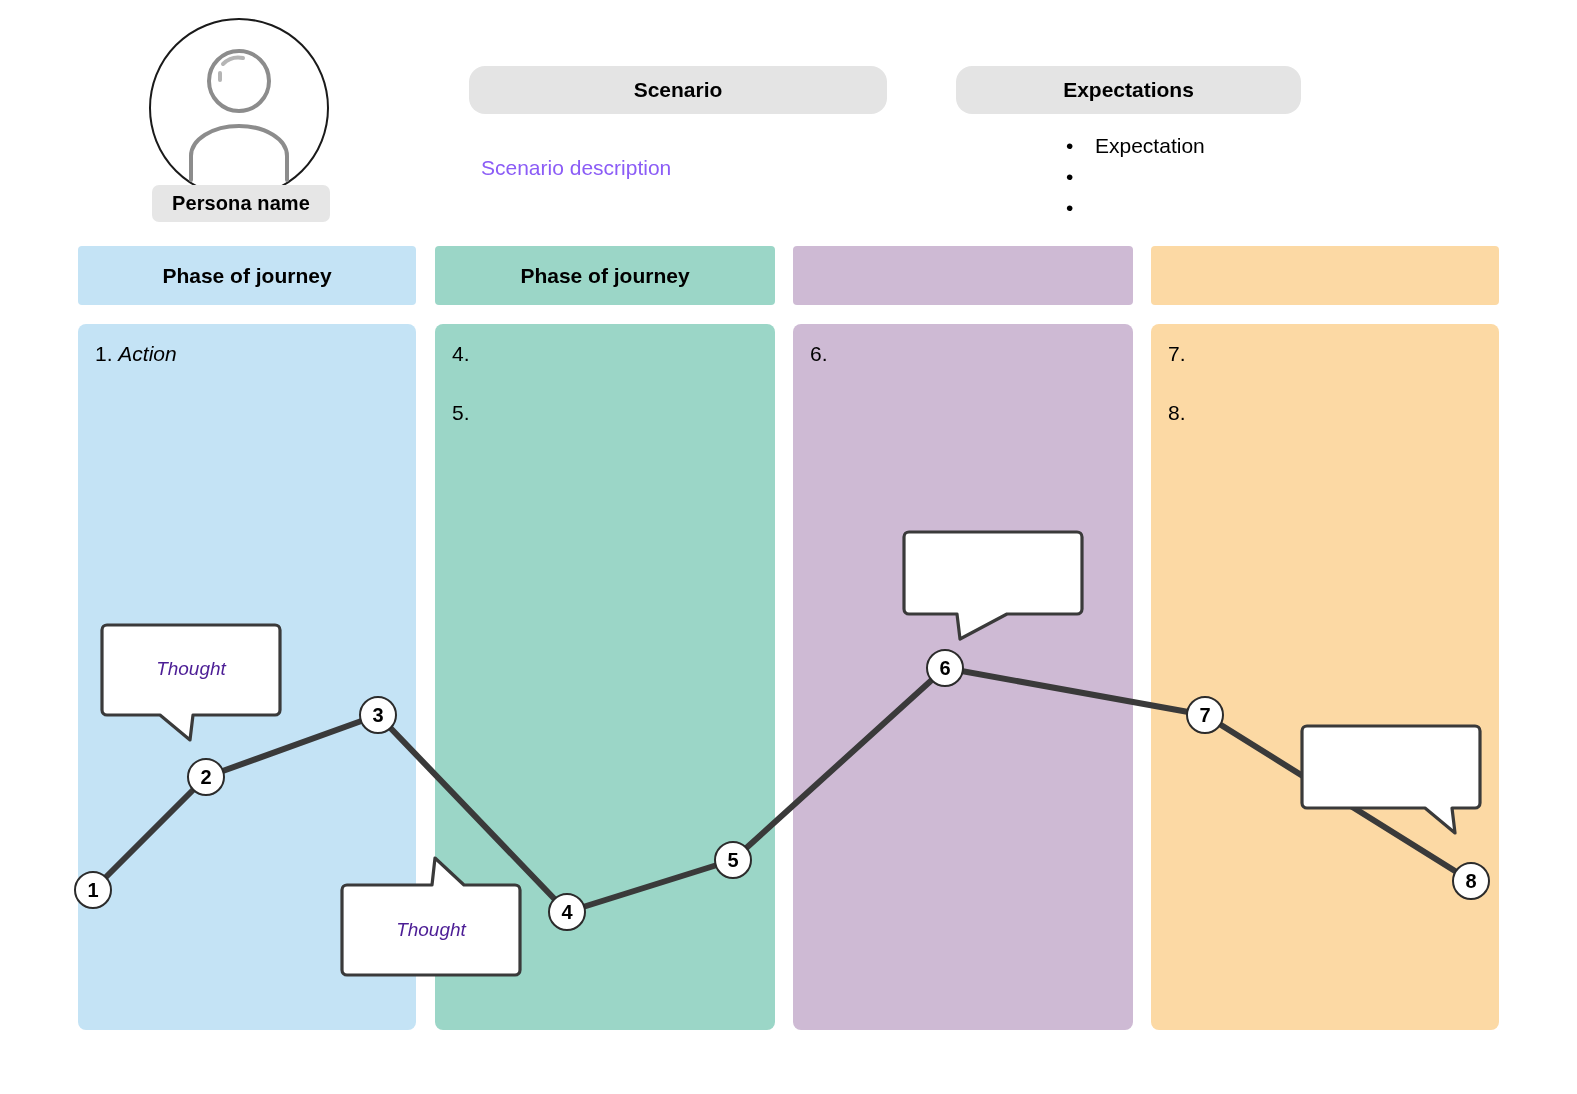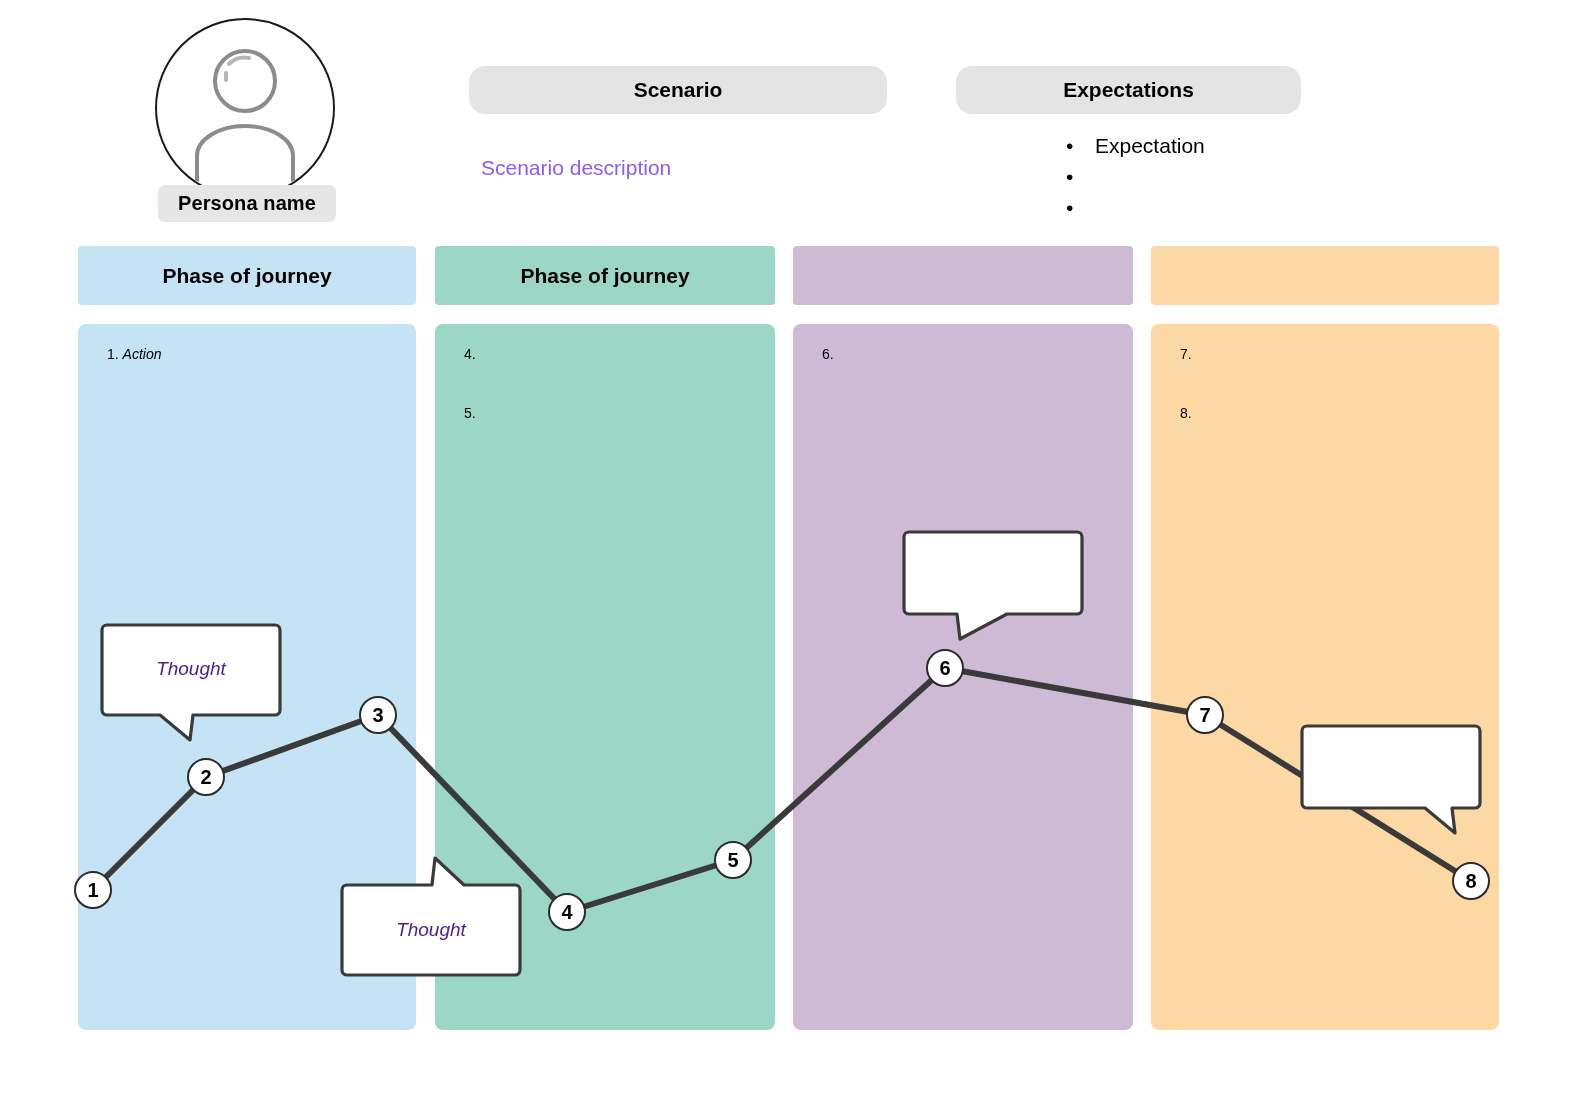--- a/index.html
+++ b/index.html
@@ -16,21 +16,21 @@
     position: relative;
     width: 1577px;
     height: 1094px;
     background: #ffffff;
     overflow: hidden;
   }
 
   
   #persona-block {
     position: absolute;
-    left: 155px;
+    left: 149px;
     top: 18px;
     width: 190px;
     height: 210px;
   }
   #persona-avatar {
     position: absolute;
     left: 0px;
     top: 0px;
     width: 180px;
     height: 180px;
@@ -126,24 +126,24 @@
   }
   .phase-body {
     position: absolute;
     top: 324px;
     height: 706px;
     border-radius: 8px;
     box-sizing: border-box;
     padding: 16px 0 0 0;
   }
   .action-item {
-    font-size: 14px;
+    font-size: 21px;
     line-height: 28px;
     color: #000;
-    padding-left: 29px;
+    padding-left: 17px;
     margin-bottom: 31px;
     white-space: nowrap;
   }
   .action-item .num { font-style: normal; }
   .action-item .txt { font-style: italic; }
 
   
   #journey-svg {
     position: absolute;
     left: 0;

